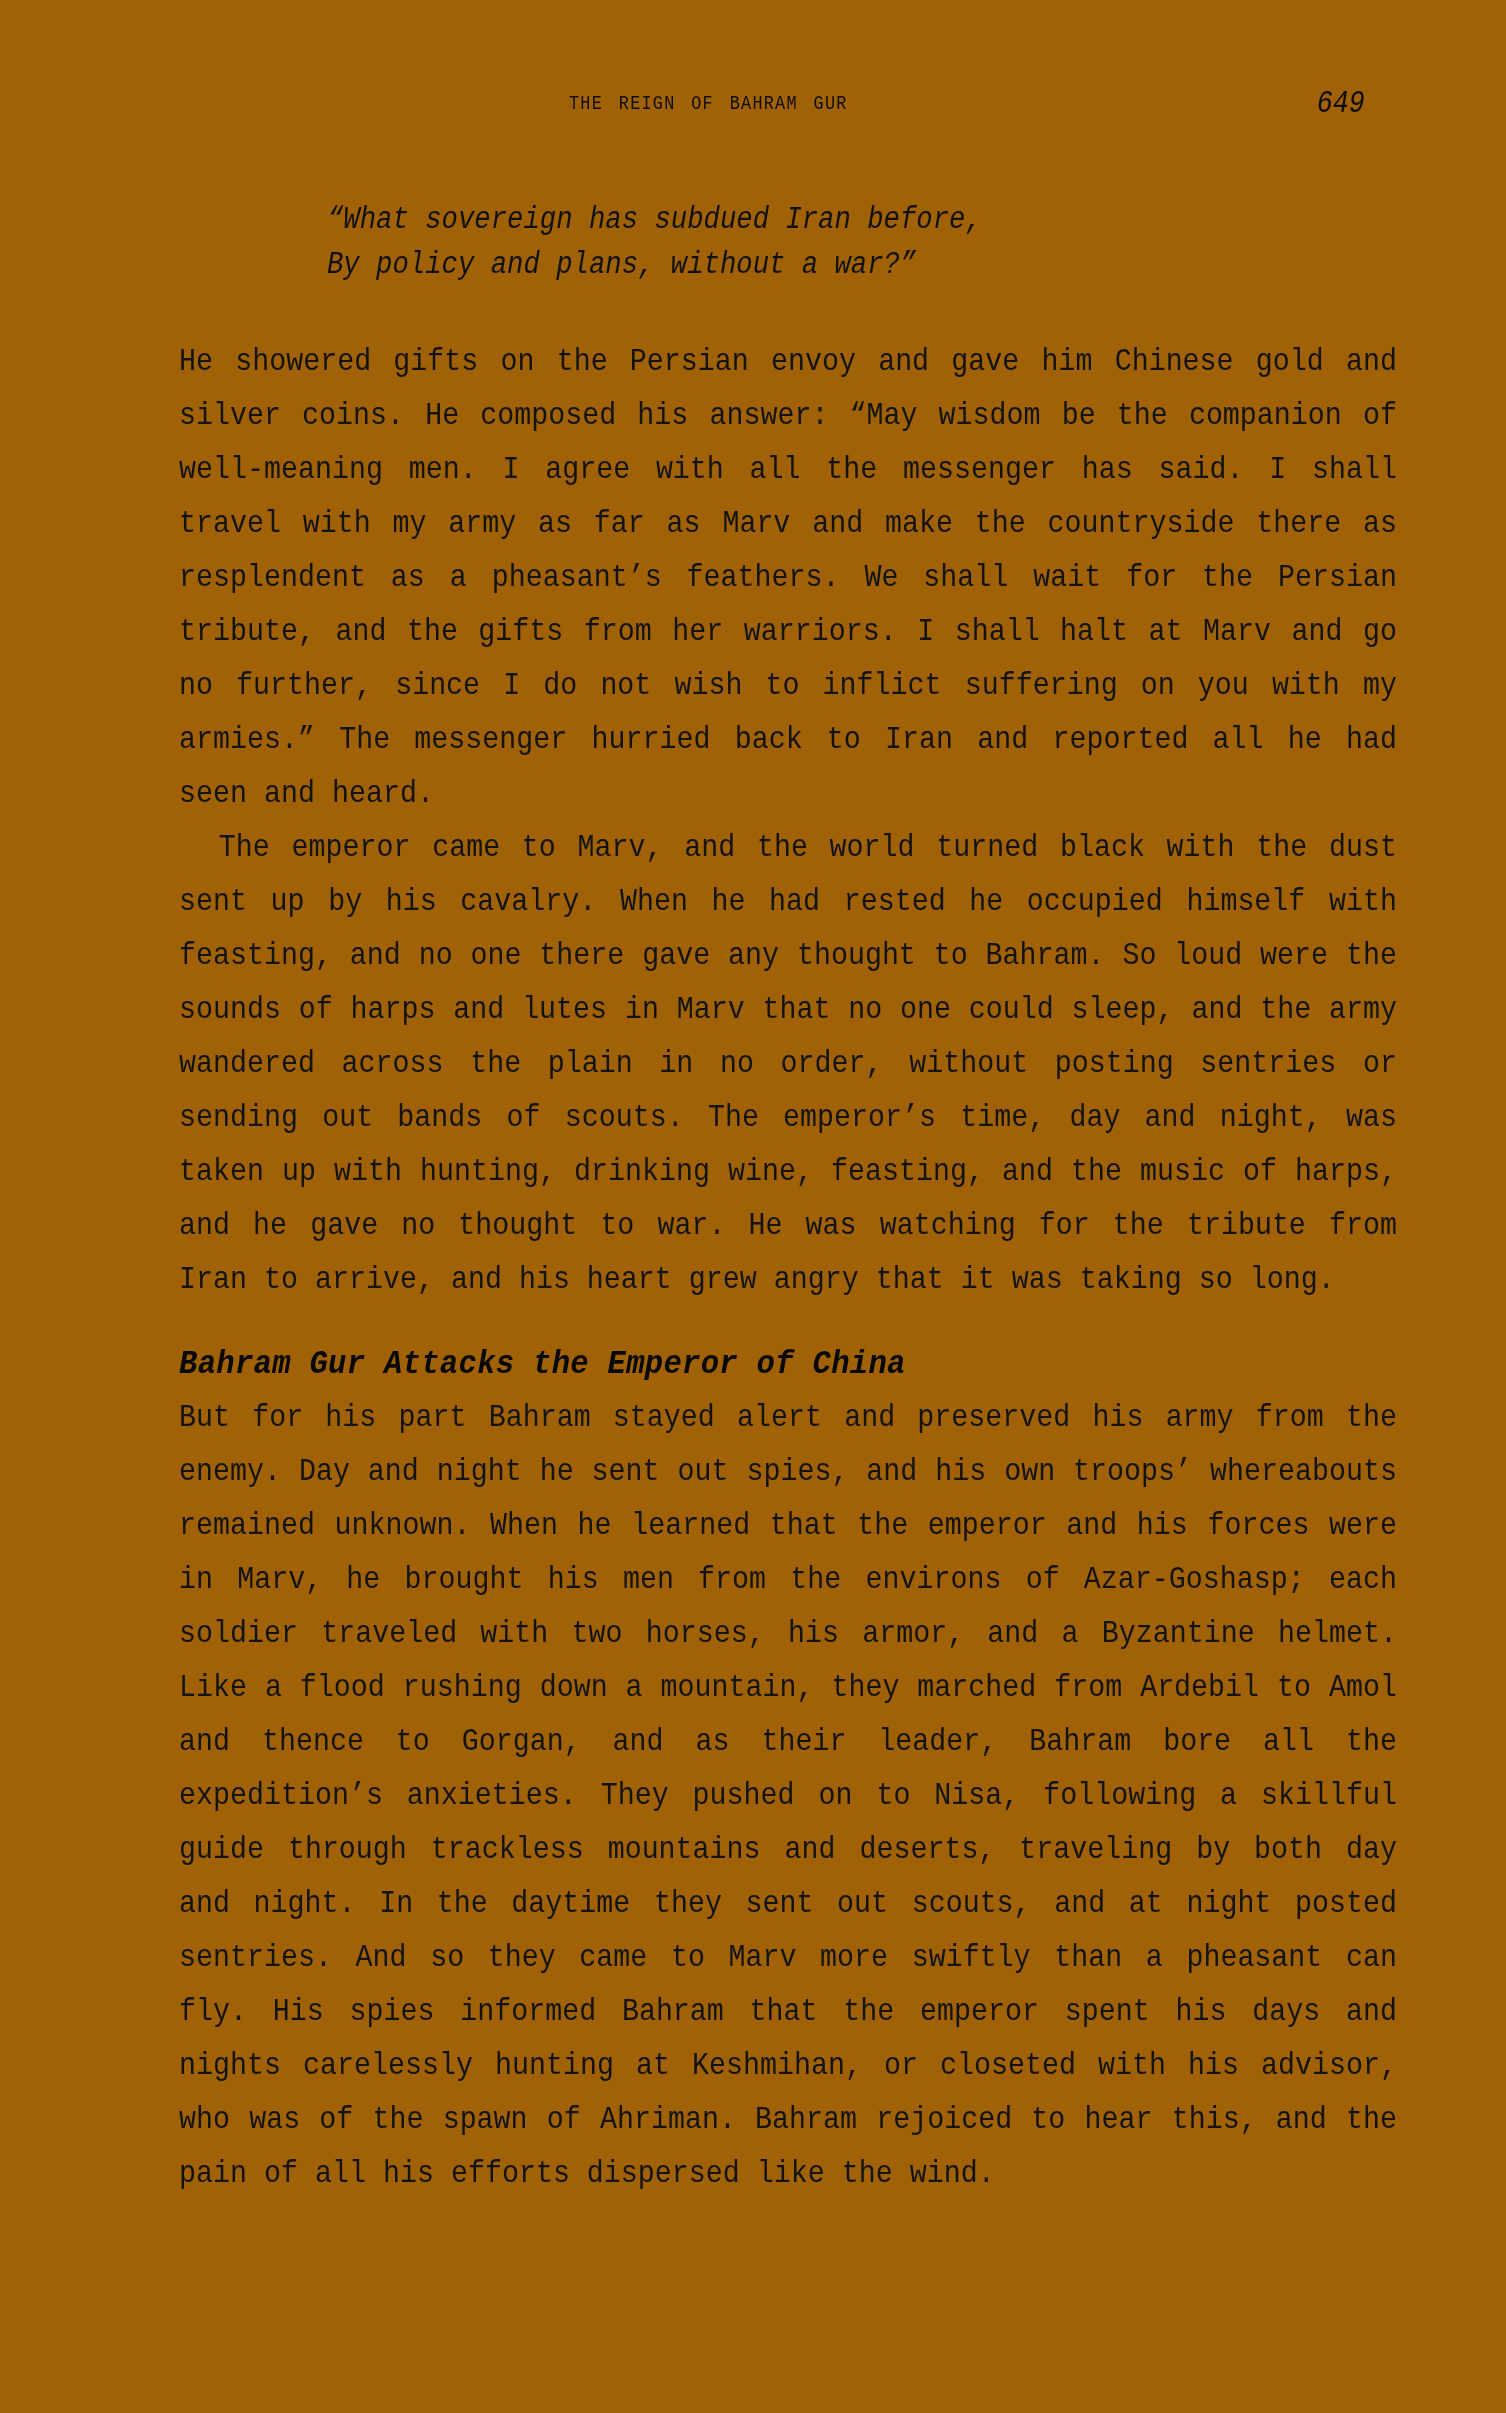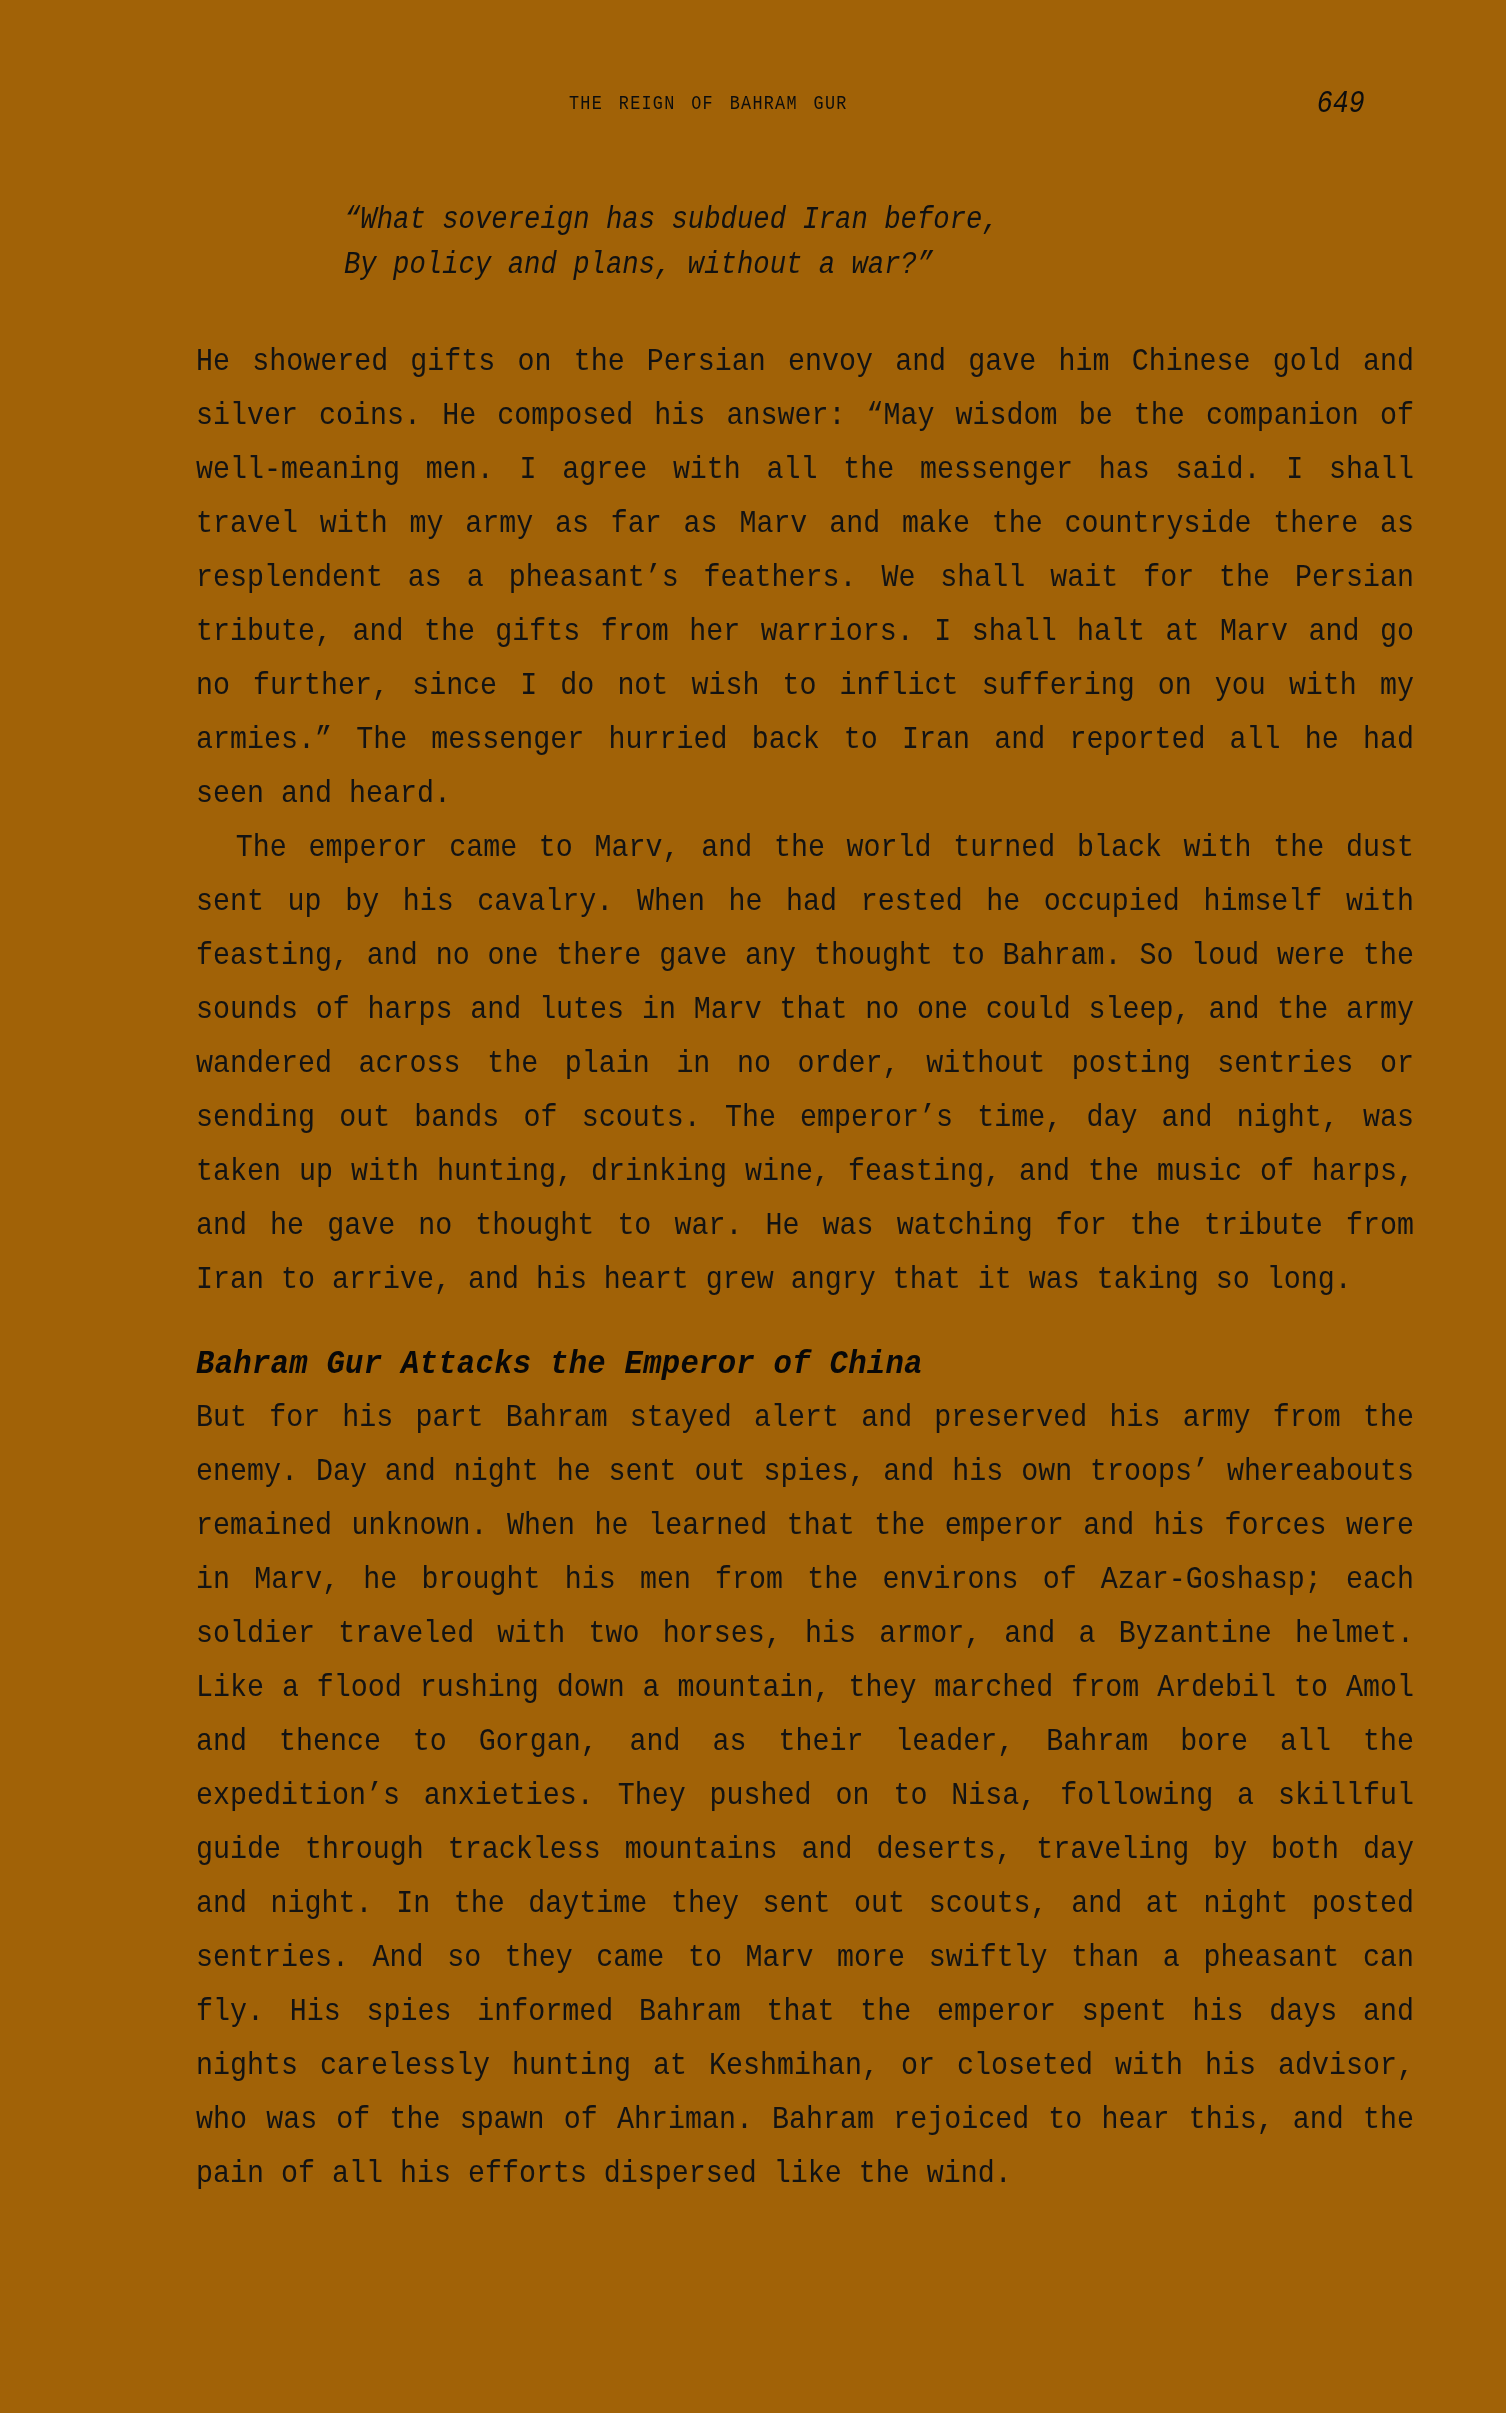--- a/index.html
+++ b/index.html
@@ -52,21 +52,21 @@
     font-size: 31px;
     font-style: italic;
     transform: scaleX(0.86);
     transform-origin: right top;
     color: #0d0d0d;
   }
 
   
   .textblock {
     position: absolute;
-    left: 196px;
+    left: 179px;
     top: 197px;
     width: 1218px;
   }
 
   
   .verse {
     margin: 0 0 48px 148px;
     font-style: italic;
     font-size: 31px;
     line-height: 45px;

